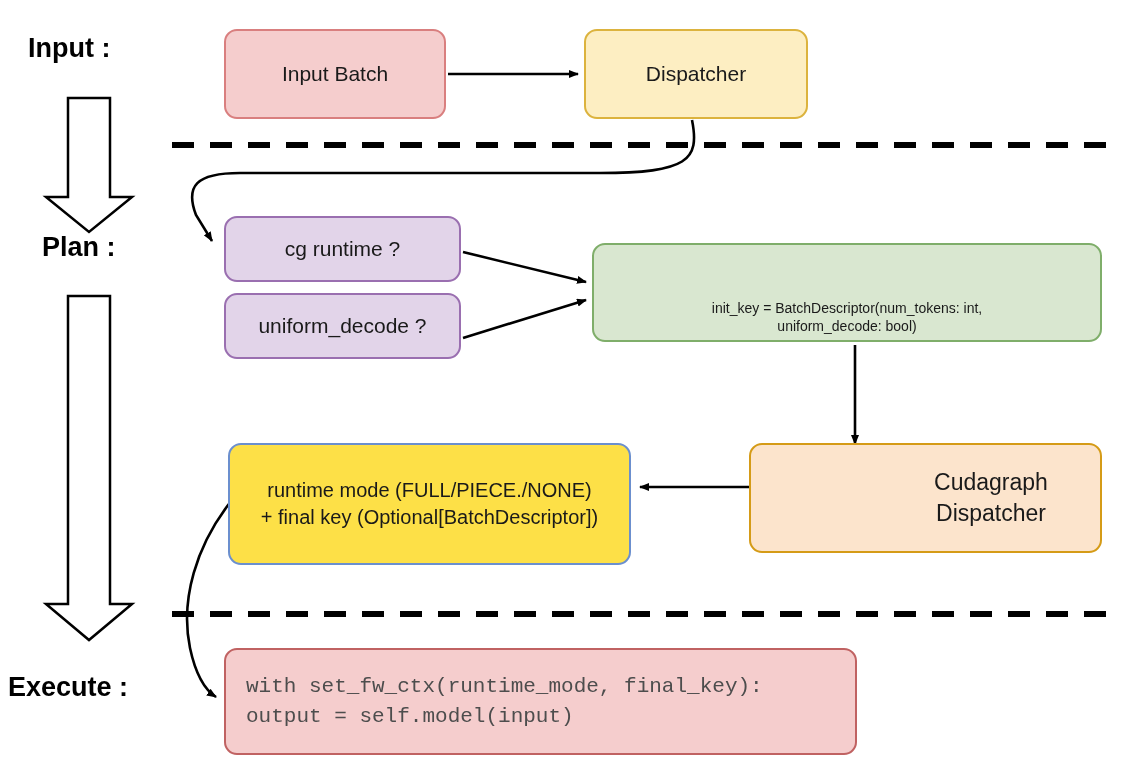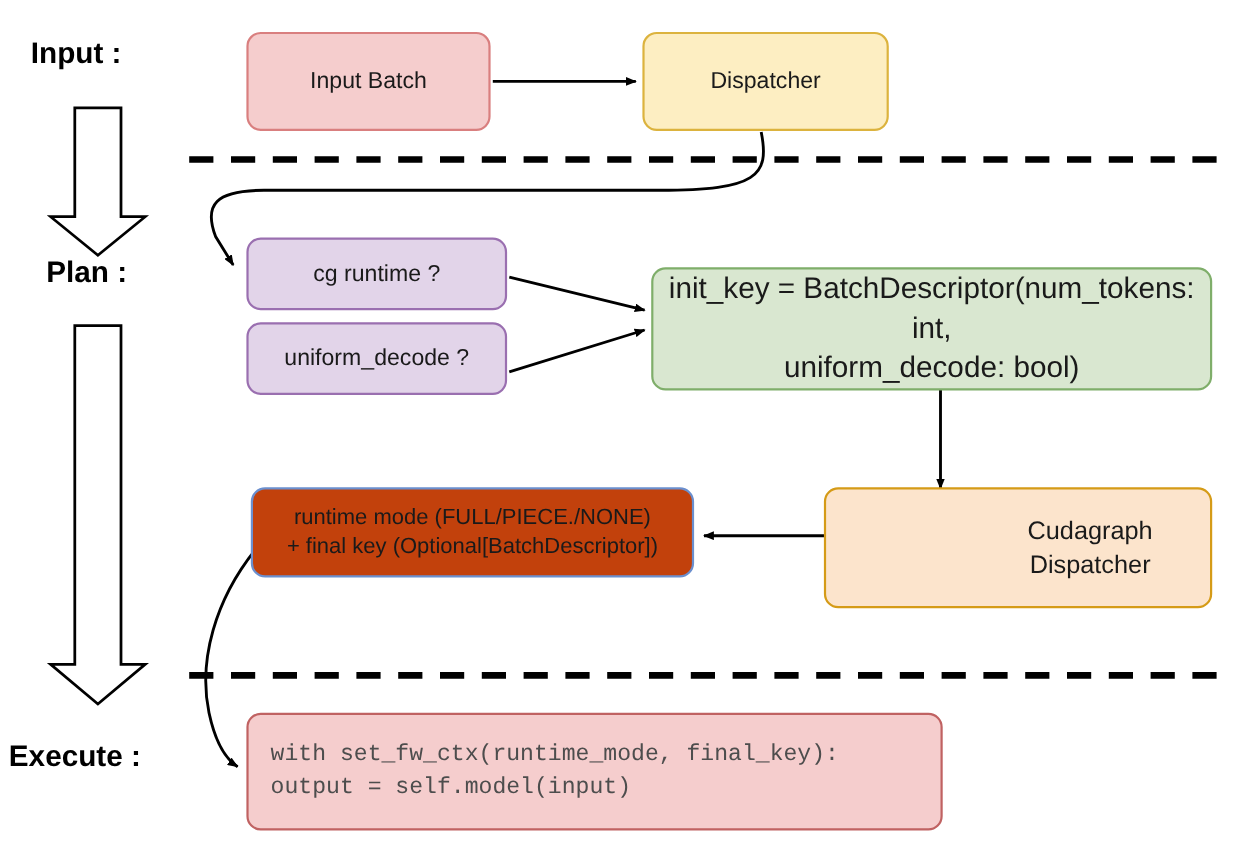--- a/index.html
+++ b/index.html
@@ -66,41 +66,42 @@
     left: 224px; top: 216px; width: 237px; height: 66px;
     background: #e2d4e9; border-color: #9a6fb0;
     font-size: 21px;
   }
   .n-uniform-decode {
     left: 224px; top: 293px; width: 237px; height: 66px;
     background: #e2d4e9; border-color: #9a6fb0;
     font-size: 21px;
   }
   .n-init-key {
-    left: 592px; top: 243px; width: 510px; height: 112px;
+    left: 592px; top: 243px; width: 510px; height: 99px;
     background: #d9e7d0; border-color: #7fae6a;
-    font-size: 27px;
+    font-size: 14px;
+    align-items: flex-end;
   }
   .n-cudagraph-dispatcher {
     left: 749px; top: 443px; width: 353px; height: 110px;
     background: #fce4cc; border-color: #d59b17;
     font-size: 23px;
     justify-content: flex-end;
     padding-right: 18px;
     align-items: center;
   }
   .n-cudagraph-dispatcher .node-text { text-align: center; width: 182px; }
   .n-dispatch {
     left: 760px; top: 450px; width: 192px; height: 72px;
     background: #fbd3bb; border-color: #d59b17;
     font-size: 21px;
   }
   .n-runtime-mode {
-    left: 228px; top: 443px; width: 403px; height: 82px;
-    background: #c2410c; border-color: #6b8fce;
+    left: 228px; top: 443px; width: 403px; height: 122px;
+    background: #fde047; border-color: #6b8fce;
     font-size: 20px;
   }
   .n-code {
     left: 224px; top: 648px; width: 633px; height: 107px;
     background: #f5cdcd; border-color: #c06262;
     font-family: "Liberation Mono", monospace;
     font-size: 21px;
     color: #4d4d4d;
     justify-content: flex-start;
     align-items: center;

